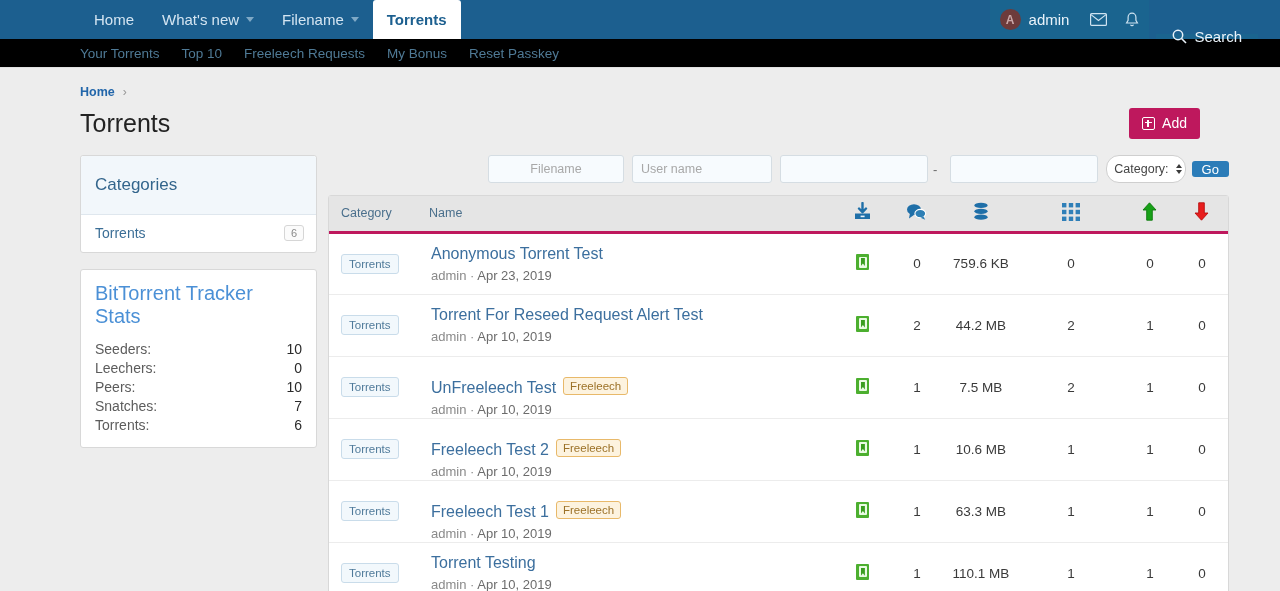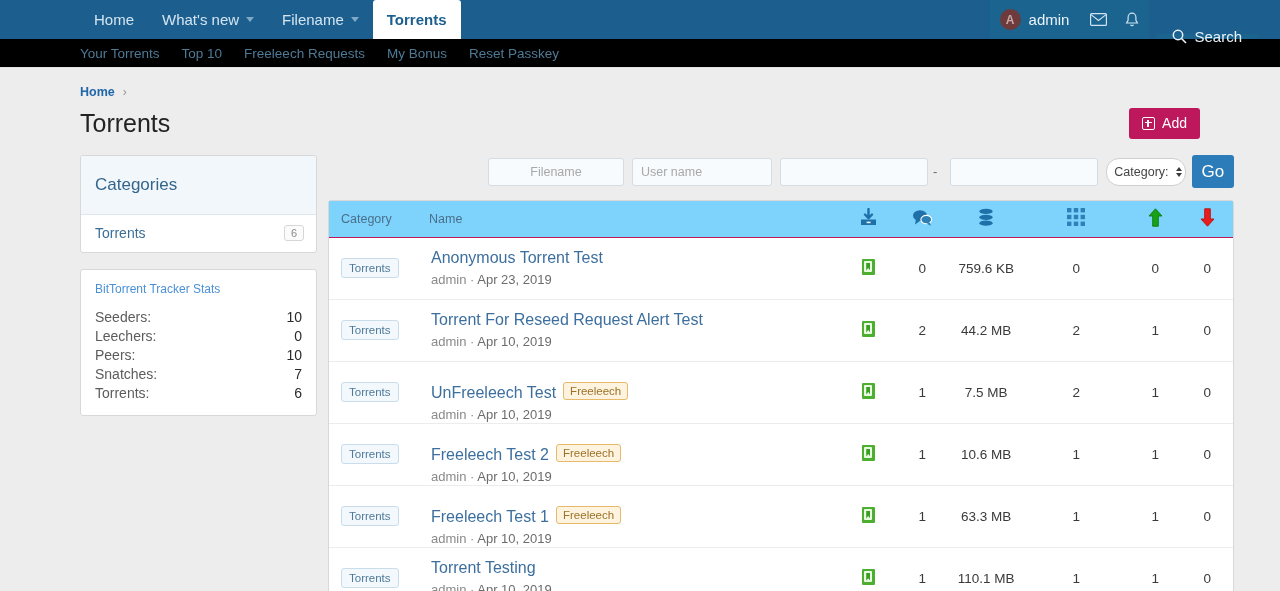--- a/index.html
+++ b/index.html
@@ -175,21 +175,21 @@
     border: 1px solid #d6d6d6;
     border-radius: 3px;
     color: #8a8a8a;
     font-size: 11px;
     padding: 1px 6px;
     background: #fbfbfb;
   }
   .stats-block { margin-top: 16px; padding: 12px 14px 13px 14px; }
   .stats-title {
     color: #4b90d6;
-    font-size: 12px;
+    font-size: 20px;
     margin-bottom: 11px;
   }
   .stat-line {
     display: flex;
     font-size: 14px;
     color: #5c5c5c;
     padding: 1.5px 0;
   }
   .stat-line .v { margin-left: auto; color: #2a2a2a; }
 
@@ -241,38 +241,38 @@
     padding: 0 3px 0 7px;
     display: flex; align-items: center;
     cursor: pointer;
     white-space: nowrap;
   }
   .spin { display: flex; flex-direction: column; margin-left: 7px; }
   .spin i { display: block; width: 0; height: 0; border-left: 3.5px solid transparent; border-right: 3.5px solid transparent; }
   .spin i.up { border-bottom: 4px solid #3a3a3a; margin-bottom: 2px; }
   .spin i.dn { border-top: 4px solid #3a3a3a; }
   .gobtn {
-    height: 33px; margin-left: 6px;
+    height: 16px; margin-left: 6px;
     background: #2b7cb8; color: #fff;
     border: none; border-radius: 3px;
-    font-size: 17px; padding: 0 10px;
+    font-size: 13px; padding: 0 10px;
     cursor: pointer;
     font-family: "Liberation Sans", sans-serif;
   }
 
   
   .tablewrap {
     background: #ffffff;
     border: 1px solid #d8d8d8;
     border-radius: 3px;
   }
   table { width: 100%; border-collapse: collapse; }
   thead th {
-    background: #7dd3fc;
-    border-bottom: 1px solid #be185d;
+    background: #e5e5e5;
+    border-bottom: 3px solid #be185d;
     font-size: 12.5px;
     color: #4a6f8c;
     font-weight: normal;
     text-align: left;
     height: 36px;
     padding: 0;
     vertical-align: middle;
   }
   th.c-cat { padding-left: 12px; width: 100px; }
   th.c-name { width: auto; }

